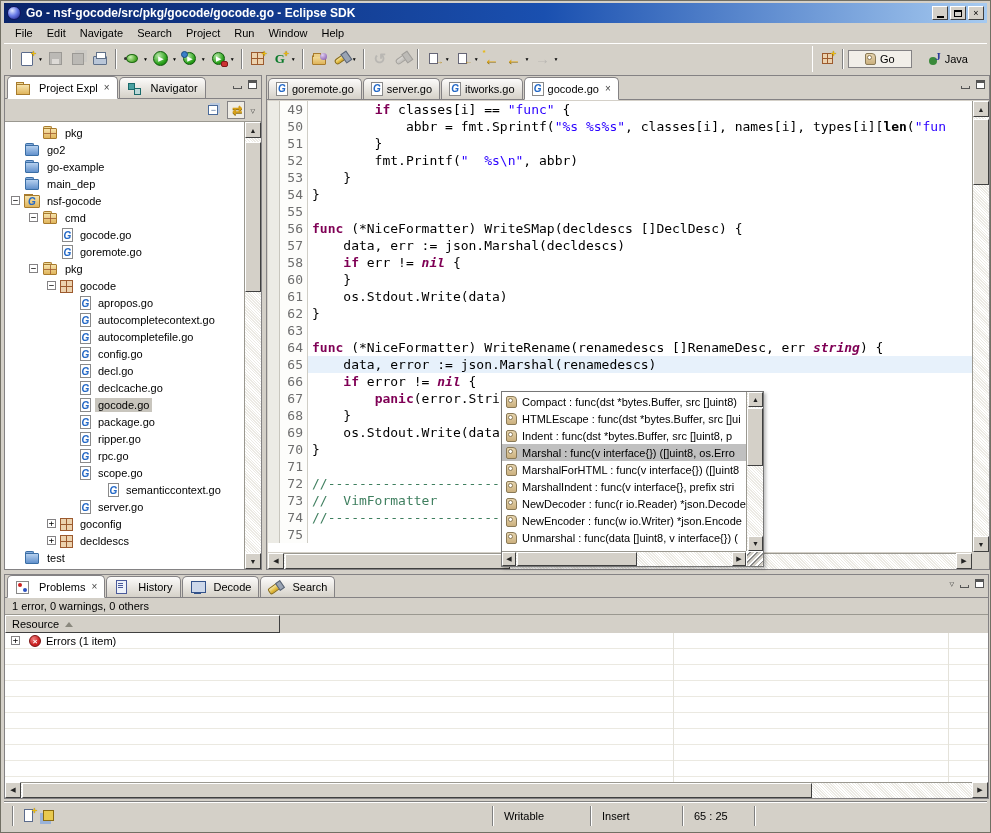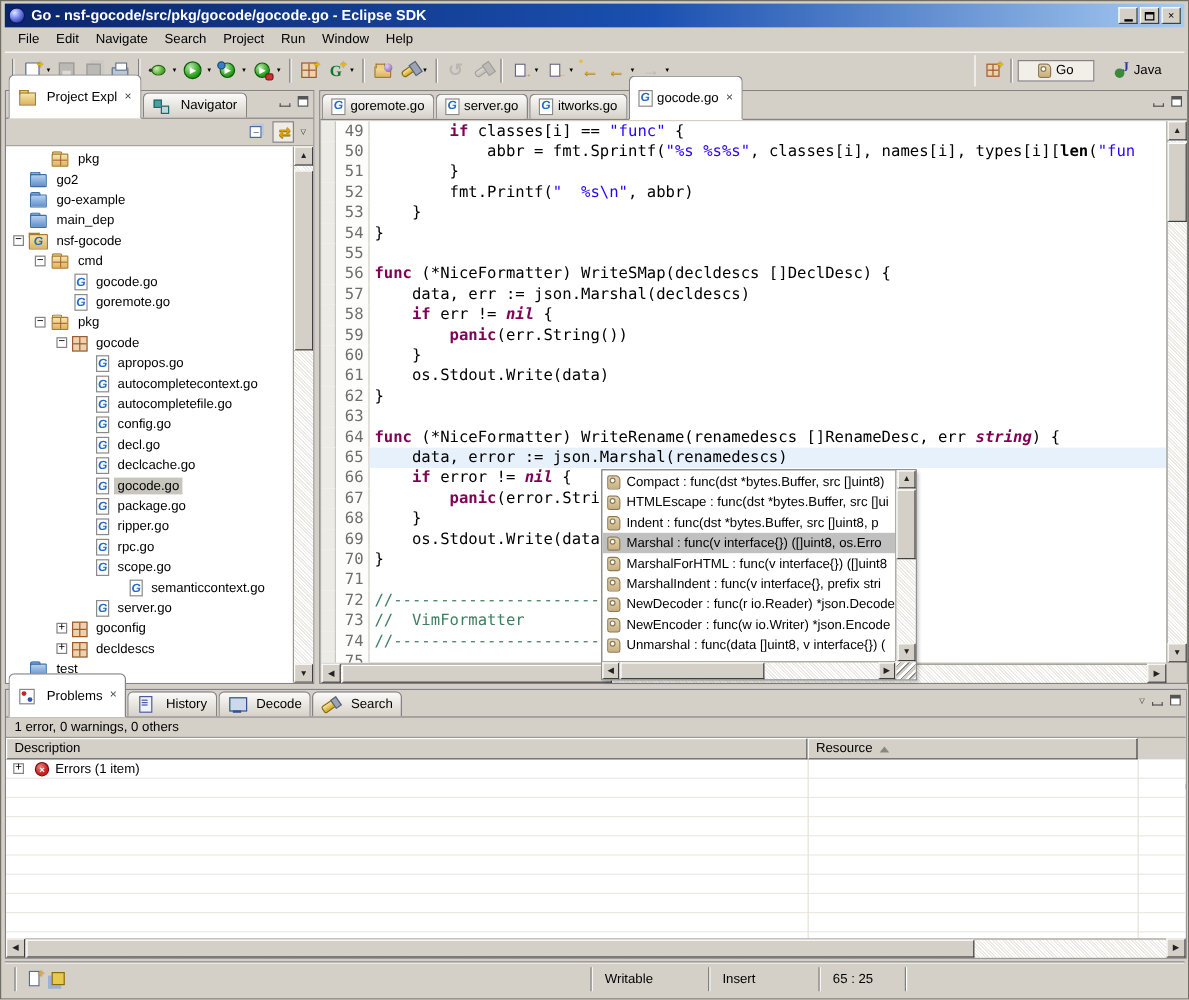--- a/index.html
+++ b/index.html
@@ -74,21 +74,21 @@
   .ic-java:before { content:""; position:absolute; left:0; bottom:0; width:8px; height:8px; border-radius:50%; background:#3a8a3a; }
   .ic-java:after { content:"J"; position:absolute; right:0; top:-3px; color:#2a3a9a; font-weight:bold; font-size:11px; font-family:"Liberation Serif",serif;}
 
   
   .workbench { flex:1; position:relative; background:#d4d0c8; }
   .view { position:absolute; border:1px solid #848284; background:#fff; }
   .tabrow { height:23px; background:#d4d0c8; display:flex; align-items:flex-end; border-bottom:1px solid #848284; padding-left:2px; position:relative;}
   .vtab { display:flex; align-items:center; gap:4px; height:21px; padding:0 7px; margin-right:1px;
           border:1px solid #848284; border-bottom:none; border-radius:5px 5px 0 0;
           background:linear-gradient(#fcfbfa,#d5d1c8); font-size:11px; white-space:nowrap;}
-  .vtab.active { background:#fff; height:37px; margin-bottom:-1px; border-bottom:1px solid #fff;}
+  .vtab.active { background:#fff; height:23px; margin-bottom:-1px; border-bottom:1px solid #fff;}
   .tab-close { font-size:10px; color:#444; margin-left:2px; }
   .viewbtns { position:absolute; right:4px; top:4px; display:flex; gap:6px; align-items:center;}
   .vb-min { width:9px; height:3px; border:1px solid #555; border-top:none; background:#d4d0c8; margin-top:5px;}
   .vb-max { width:9px; height:9px; border:1px solid #555; border-top:3px solid #555; background:#fff;}
   .vb-menu { font-size:6px; color:#333; }
 
   
   #sidebar { left:0; top:2px; width:258px; height:495px; display:flex; flex-direction:column;}
   .side-toolbar { height:23px; background:#d4d0c8; border-bottom:1px solid #9a9890; display:flex; align-items:center; justify-content:flex-end; gap:5px; padding-right:6px; flex:none;}
   .sti { width:18px; height:18px; display:flex; align-items:center; justify-content:center; border:1px solid transparent;}
@@ -520,21 +520,20 @@
           <div class="code-line"><span class="ruler"></span><span class="lnum">49</span><span class="ltext"><span class="tok-p">        </span><span class="tok-k">if</span><span class="tok-p"> classes[i] == </span><span class="tok-s">"func"</span><span class="tok-p"> {</span></span></div>
           <div class="code-line"><span class="ruler"></span><span class="lnum">50</span><span class="ltext"><span class="tok-p">            abbr = fmt.Sprintf(</span><span class="tok-s">"%s %s%s"</span><span class="tok-p">, classes[i], names[i], types[i][</span><span class="tok-b">len</span><span class="tok-p">(</span><span class="tok-s">"fun</span></span></div>
           <div class="code-line"><span class="ruler"></span><span class="lnum">51</span><span class="ltext"><span class="tok-p">        }</span></span></div>
           <div class="code-line"><span class="ruler"></span><span class="lnum">52</span><span class="ltext"><span class="tok-p">        fmt.Printf(</span><span class="tok-s">"  %s\n"</span><span class="tok-p">, abbr)</span></span></div>
           <div class="code-line"><span class="ruler"></span><span class="lnum">53</span><span class="ltext"><span class="tok-p">    }</span></span></div>
           <div class="code-line"><span class="ruler"></span><span class="lnum">54</span><span class="ltext"><span class="tok-p">}</span></span></div>
           <div class="code-line"><span class="ruler"></span><span class="lnum">55</span><span class="ltext"></span></div>
           <div class="code-line"><span class="ruler"></span><span class="lnum">56</span><span class="ltext"><span class="tok-k">func</span><span class="tok-p"> (*NiceFormatter) WriteSMap(decldescs []DeclDesc) {</span></span></div>
           <div class="code-line"><span class="ruler"></span><span class="lnum">57</span><span class="ltext"><span class="tok-p">    data, err := json.Marshal(decldescs)</span></span></div>
           <div class="code-line"><span class="ruler"></span><span class="lnum">58</span><span class="ltext"><span class="tok-p">    </span><span class="tok-k">if</span><span class="tok-p"> err != </span><span class="tok-ki">nil</span><span class="tok-p"> {</span></span></div>
-          <div class="code-line"><span class="ruler"></span><span class="lnum">59</span><span class="ltext"><span class="tok-p">        </span><span class="tok-k">panic</span><span class="tok-p">(err.String())</span></span></div>
           <div class="code-line"><span class="ruler"></span><span class="lnum">60</span><span class="ltext"><span class="tok-p">    }</span></span></div>
           <div class="code-line"><span class="ruler"></span><span class="lnum">61</span><span class="ltext"><span class="tok-p">    os.Stdout.Write(data)</span></span></div>
           <div class="code-line"><span class="ruler"></span><span class="lnum">62</span><span class="ltext"><span class="tok-p">}</span></span></div>
           <div class="code-line"><span class="ruler"></span><span class="lnum">63</span><span class="ltext"></span></div>
           <div class="code-line"><span class="ruler"></span><span class="lnum">64</span><span class="ltext"><span class="tok-k">func</span><span class="tok-p"> (*NiceFormatter) WriteRename(renamedescs []RenameDesc, err </span><span class="tok-ki">string</span><span class="tok-p">) {</span></span></div>
           <div class="code-line hl"><span class="ruler"></span><span class="lnum">65</span><span class="ltext"><span class="tok-p">    data, error := json.Marshal(renamedescs)</span></span></div>
           <div class="code-line"><span class="ruler"></span><span class="lnum">66</span><span class="ltext"><span class="tok-p">    </span><span class="tok-k">if</span><span class="tok-p"> error != </span><span class="tok-ki">nil</span><span class="tok-p"> {</span></span></div>
           <div class="code-line"><span class="ruler"></span><span class="lnum">67</span><span class="ltext"><span class="tok-p">        </span><span class="tok-k">panic</span><span class="tok-p">(error.Stri</span></span></div>
           <div class="code-line"><span class="ruler"></span><span class="lnum">68</span><span class="ltext"><span class="tok-p">    }</span></span></div>
           <div class="code-line"><span class="ruler"></span><span class="lnum">69</span><span class="ltext"><span class="tok-p">    os.Stdout.Write(data</span></span></div>
@@ -629,23 +628,20 @@
             <span>Search</span>
           </div>
           <div class="viewbtns">
           <span class="vb-menu">▽</span>
           <span class="vb-min"></span>
           <span class="vb-max"></span>
         </div>
       </div>
       <div class="summary">1 error, 0 warnings, 0 others</div>
       <div class="gridhead">
-        <div class="hcell col-desc">
-            <span>Description</span>
-          </div>
         <div class="hcell col-res">
             <span>Resource</span>
             <span class="sort-asc"></span>
           </div>
         <div class="hcell col-path">
             <span>Path</span>
           </div>
       </div>
       <div class="grid-body">
         <div class="colline" style="left:668px;"></div>

